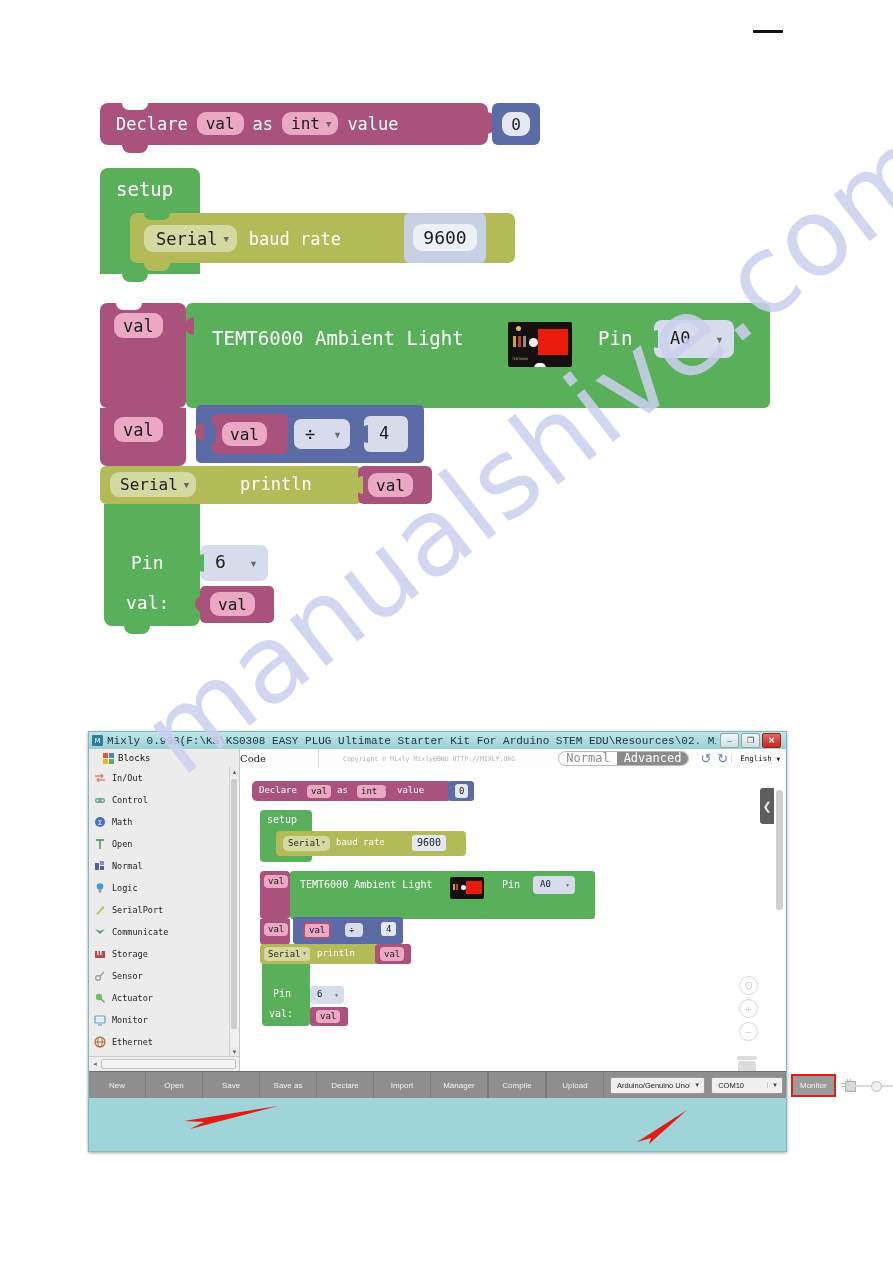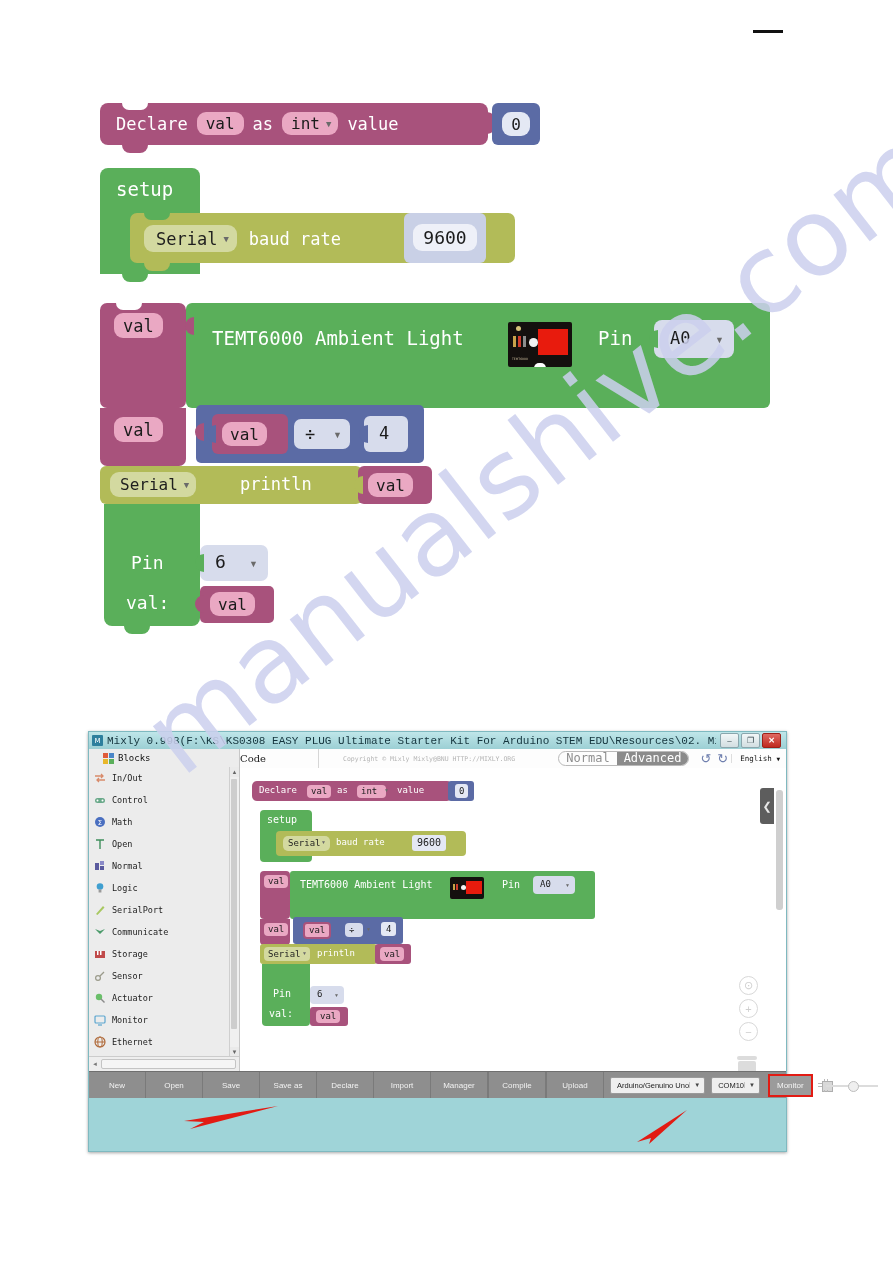--- a/index.html
+++ b/index.html
@@ -609,21 +609,21 @@
     <div class="tb-btn">Import</div>
     <div class="tb-btn">Manager</div>
     <div class="tb-gap"></div>
     <div class="tb-btn">Compile</div>
     <div class="tb-gap2"></div>
     <div class="tb-btn">Upload</div>
     <div class="tb-select" style="width:148px;">
       <span class="cv">Arduino/Genuino Uno</span>
       <span class="ar">▼</span>
     </div>
-    <div class="tb-select" style="width:64px;">
+    <div class="tb-select" style="width:64px;gap:23px;">
       <span class="cv">COM10</span>
       <span class="ar">▼</span>
     </div>
     <div class="monitor-btn">Monitor</div>
     <div class="chip">
       <div class="body"></div>
       <i style="left:0;top:4px;width:2px;height:1px;"></i>
       <i style="left:0;top:7px;width:2px;height:1px;"></i>
       <i style="right:0;top:4px;width:2px;height:1px;"></i>
       <i style="right:0;top:7px;width:2px;height:1px;"></i>

